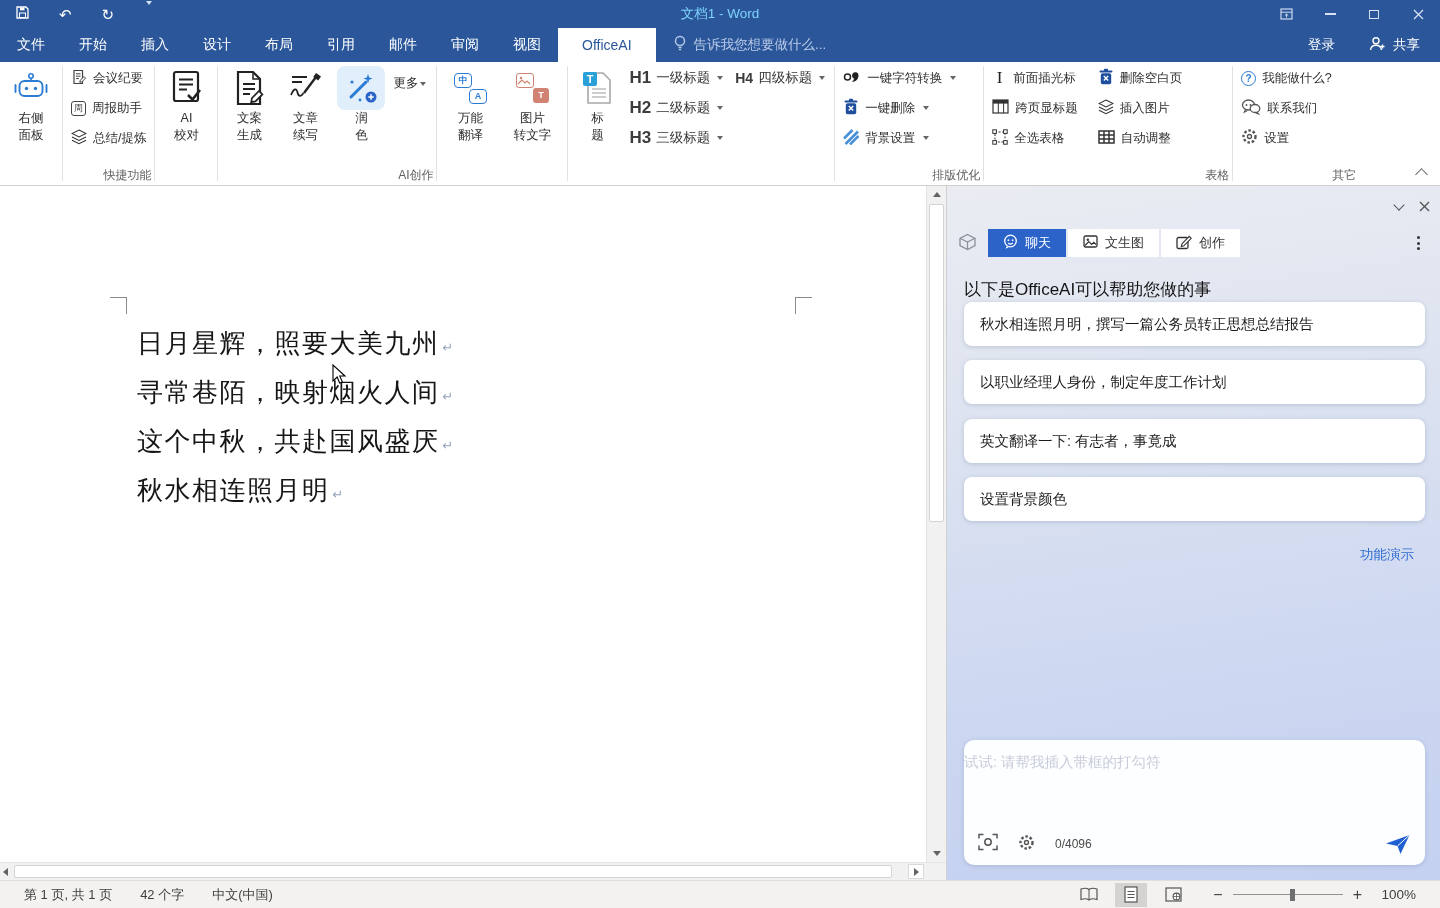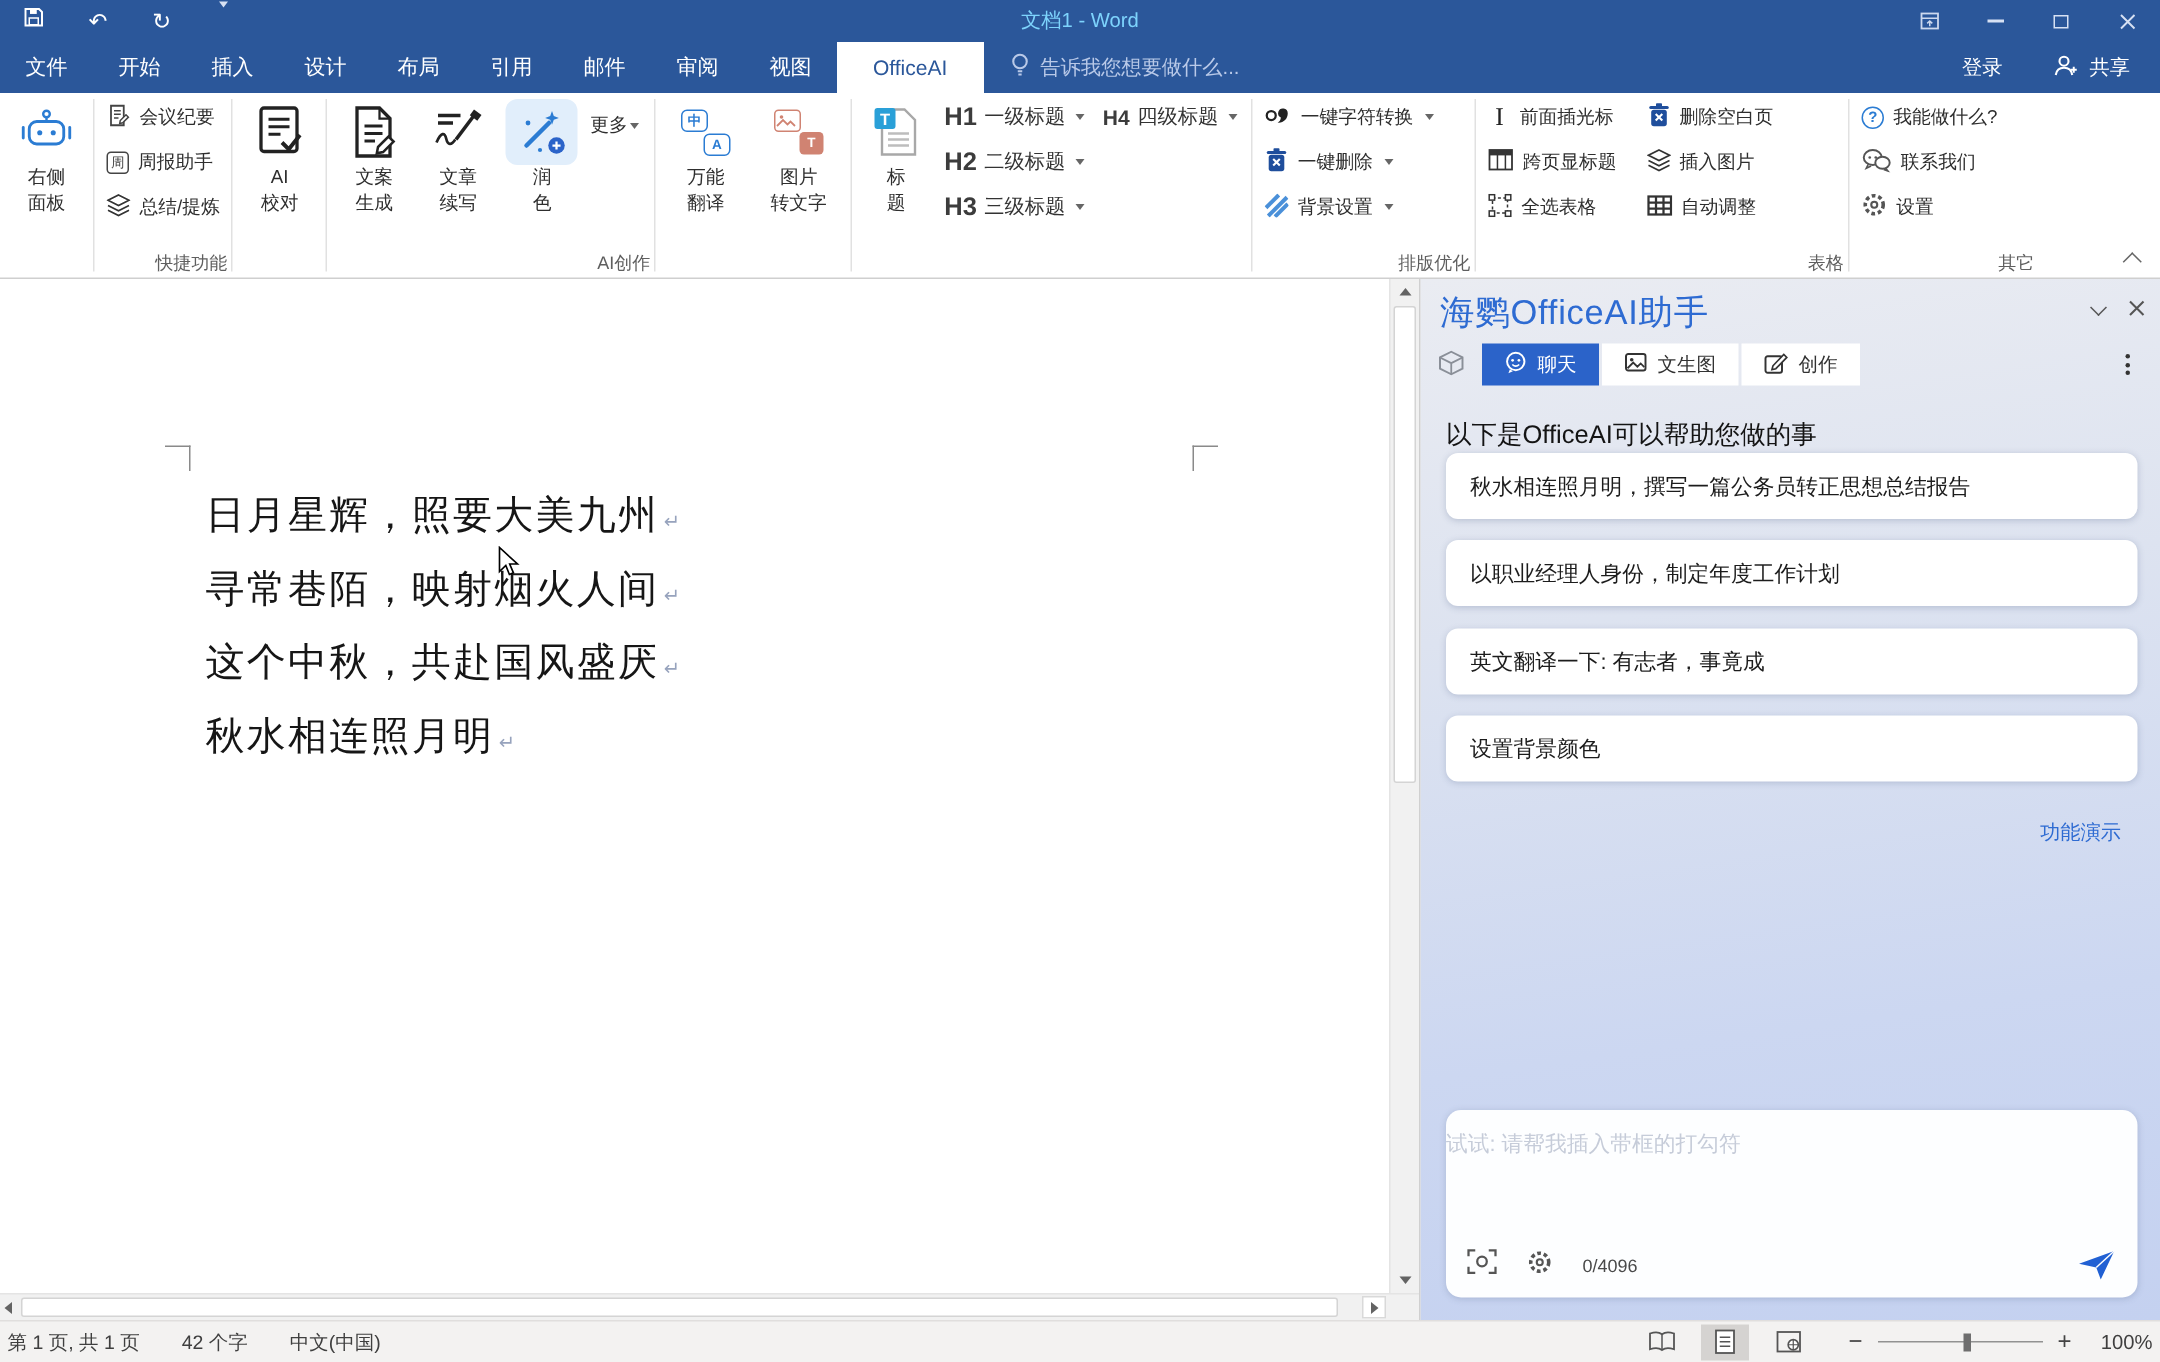--- a/index.html
+++ b/index.html
@@ -85,21 +85,21 @@
   .pcard { position:absolute; left:17px; right:15px; height:44px; background:#fff; border-radius:8px; box-shadow:0 1px 4px rgba(100,115,150,.3); display:flex; align-items:center; padding:0 16px; font-size:14.5px; color:#1c1c1c; cursor:default; }
   .pdemo { position:absolute; right:26px; top:360px; font-size:13.5px; color:#2e6bd2; }
   .pinput { position:absolute; left:17px; right:15px; top:554px; height:125px; background:#fdfeff; border-radius:10px; box-shadow:0 1px 4px rgba(100,115,150,.3); }
   .pinput textarea { width:100%; height:78px; border:0; outline:0; resize:none; background:transparent; padding:13px 0; font-size:14.5px; font-family:inherit; color:#333; }
   .pinput textarea::placeholder { color:#c6ccd9; }
   .pifoot { position:absolute; left:14px; right:14px; bottom:10px; display:flex; align-items:center; gap:20px; }
   .pcount { font-size:12px; color:#4a4a4a; }
   .psend { margin-left:auto; display:flex; }
 
   
-  .statusbar { left:0; top:880px; width:1440px; height:28px; background:#f3f2f1; border-top:1px solid #e0dedd; display:flex; align-items:center; font-size:13px; color:#3f3f3f; padding:0 5px; gap:28px; }
+  .statusbar { left:0; top:880px; width:1440px; height:28px; background:#f3f2f1; border-top:1px solid #e0dedd; display:flex; align-items:center; font-size:13px; color:#3f3f3f; padding:0 24px; gap:28px; }
   .sb-right { margin-left:auto; display:flex; align-items:center; gap:10px; }
   .viewbtn { width:32px; height:24px; display:flex; align-items:center; justify-content:center; }
   .viewbtn.active { background:#d5d3d1; }
   .zoomwrap { display:flex; align-items:center; gap:10px; margin-left:14px; }
   .zsign { font-size:16px; color:#444; line-height:1; }
   .ztrack { width:110px; height:1.5px; background:#929292; position:relative; }
   .zthumb { position:absolute; left:52%; top:-5px; width:5px; height:12px; background:#6e6e6e; }
   .zpct { font-size:13.5px; color:#3f3f3f; width:44px; text-align:right; }
 </style>
 </head>
@@ -529,21 +529,20 @@
   <span class="sarr" style="left:-2px;top:0;width:14px;height:17px">
       <span class="tri-lf"></span>
     </span>
   <span class="hthumb"></span>
   <span class="hbtnR">
       <span class="tri-rt"></span>
     </span>
 </div>
 
 <div class="abs panel">
-  <div class="ptitle">海鹦OfficeAI助手</div>
   <div class="phdr-icons">
     <span class="chevdown"></span>
     <span><svg width="11" height="11">
           <path d="M1 1l9 9M10 1l-9 9" stroke="#555" stroke-width="1.4"></path>
         </svg></span>
   </div>
   <div class="ptabs">
     <span class="cubewrap">
         <svg width="21" height="20">
           <path d="M10.5 1.5l7.5 3.8v7.4l-7.5 3.8L3 12.7V5.3z" fill="none" stroke="#8a8f98" stroke-width="1.3"></path>

